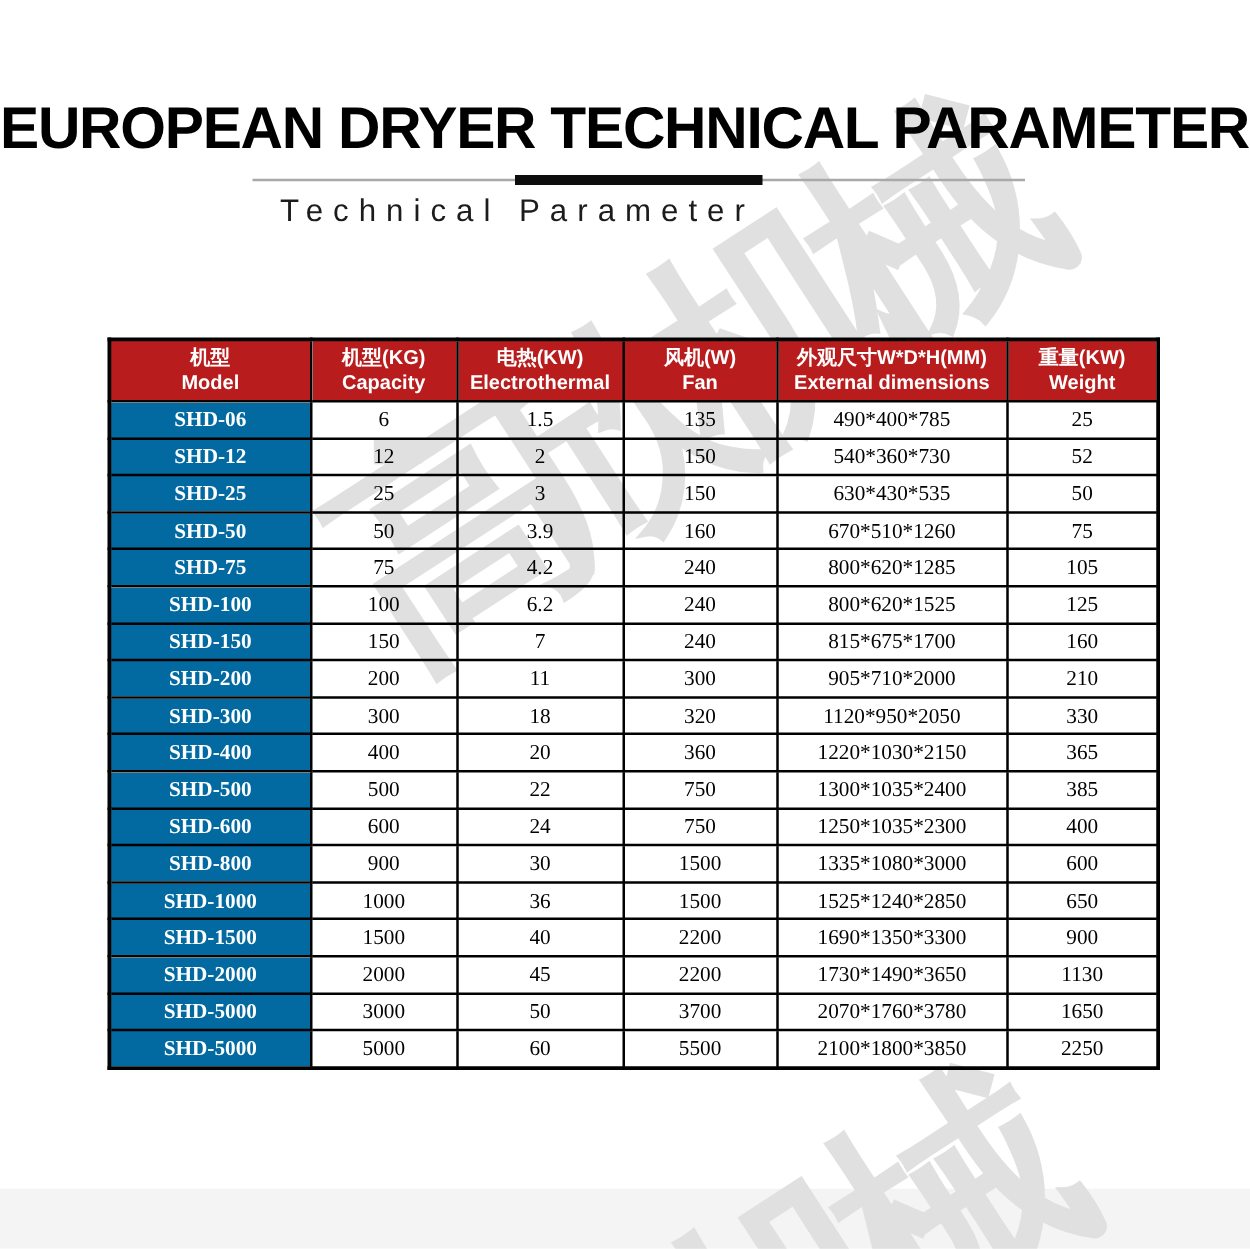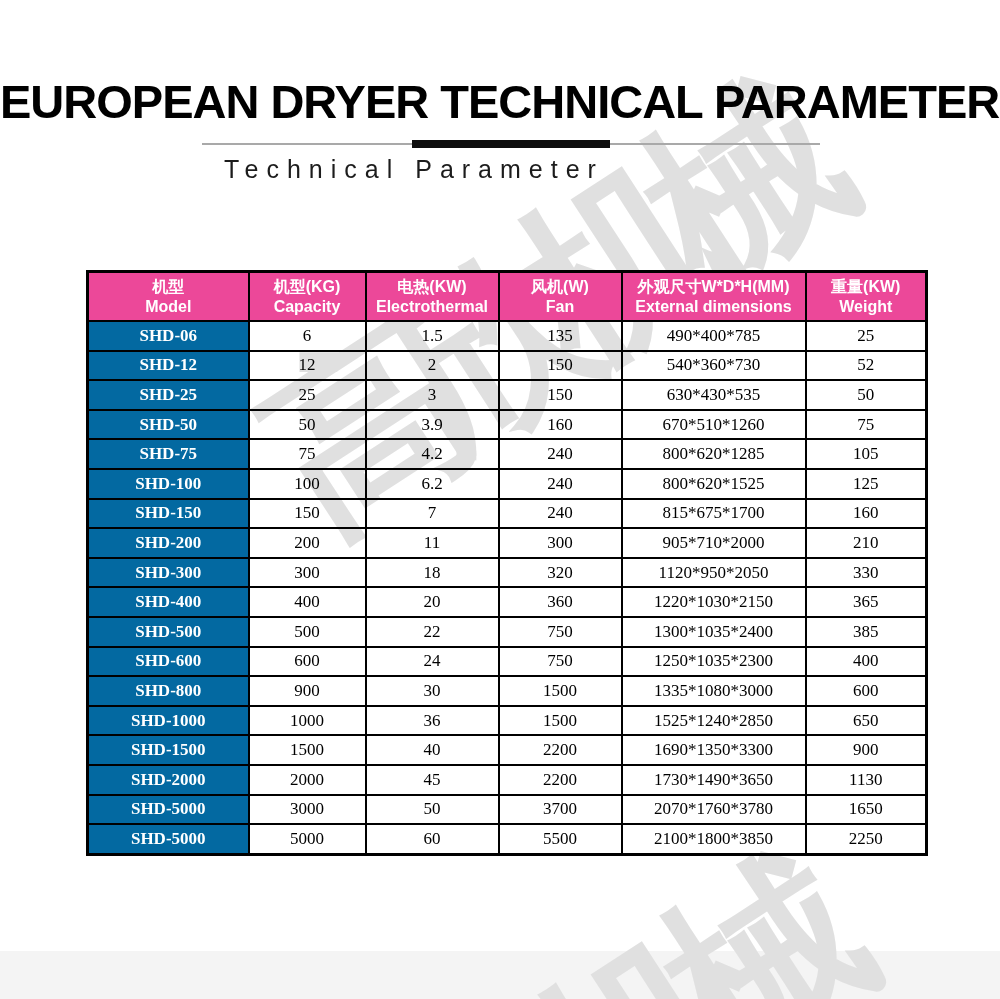--- a/index.html
+++ b/index.html
@@ -51,21 +51,21 @@
     width:841px;
     border:3px solid #000;
   }
   table.spec td{
     border:2px solid #000;
     text-align:center;vertical-align:middle;
     padding:0 2px;overflow:hidden;
   }
   tr.head-row td{
     height:47px;
-    background:#ec4899;
+    background:#b91c1c;
     color:#fff;font-weight:bold;
     font-family:"Liberation Sans", sans-serif;
     font-size:16px;line-height:1.25;
   }
   tr.data-row td{
     height:27.6px;
     background:transparent;
     font-family:"Liberation Serif", serif;
     font-size:17px;color:#000;
   }

